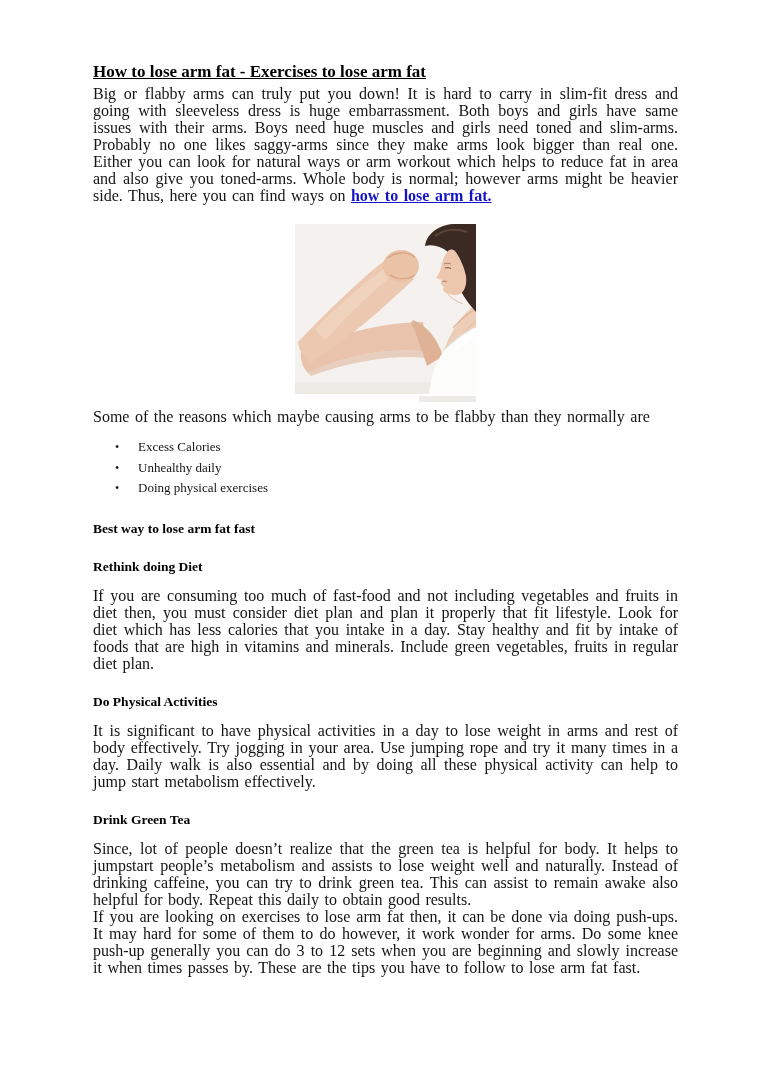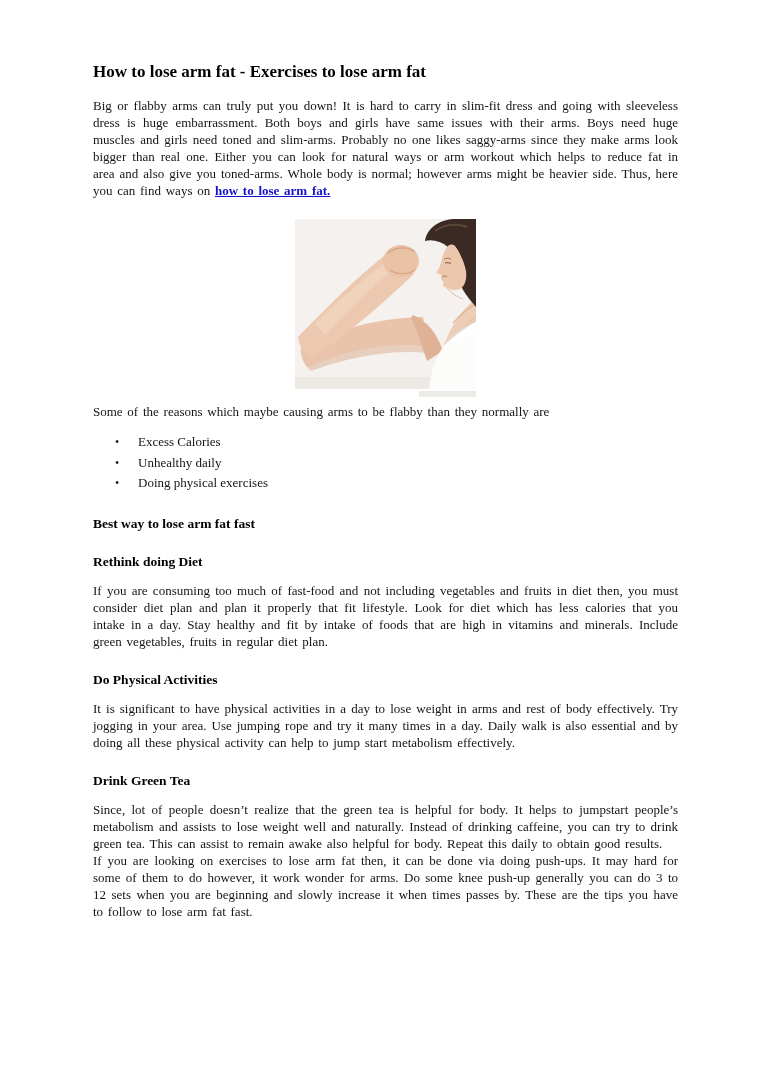--- a/index.html
+++ b/index.html
@@ -14,33 +14,34 @@
     background: #ffffff;
     box-sizing: border-box;
     padding: 62px 90px 40px 93px;
     font-family: "Liberation Serif", "DejaVu Serif", serif;
     color: #141414;
     overflow: hidden;
   }
   h1.title {
     font-size: 17px;
     line-height: 20px;
-    margin: 0 0 15px 0;
+    margin: 0 0 3px 0;
     color: #000000;
     font-weight: bold;
+    text-decoration: underline;
   }
   h2.section-heading {
     font-size: 13.5px;
     line-height: 17px;
     margin: 21px 0 12px 0;
     color: #000000;
     font-weight: bold;
   }
   p.body-text {
-    font-size: 13px;
+    font-size: 16px;
     line-height: 17px;
     text-align: justify;
     margin: 0 0;
     word-spacing: 1.5px;
   }
   a.doc-link {
     color: #1412c8;
     font-weight: bold;
     text-decoration: underline;
     cursor: pointer;

